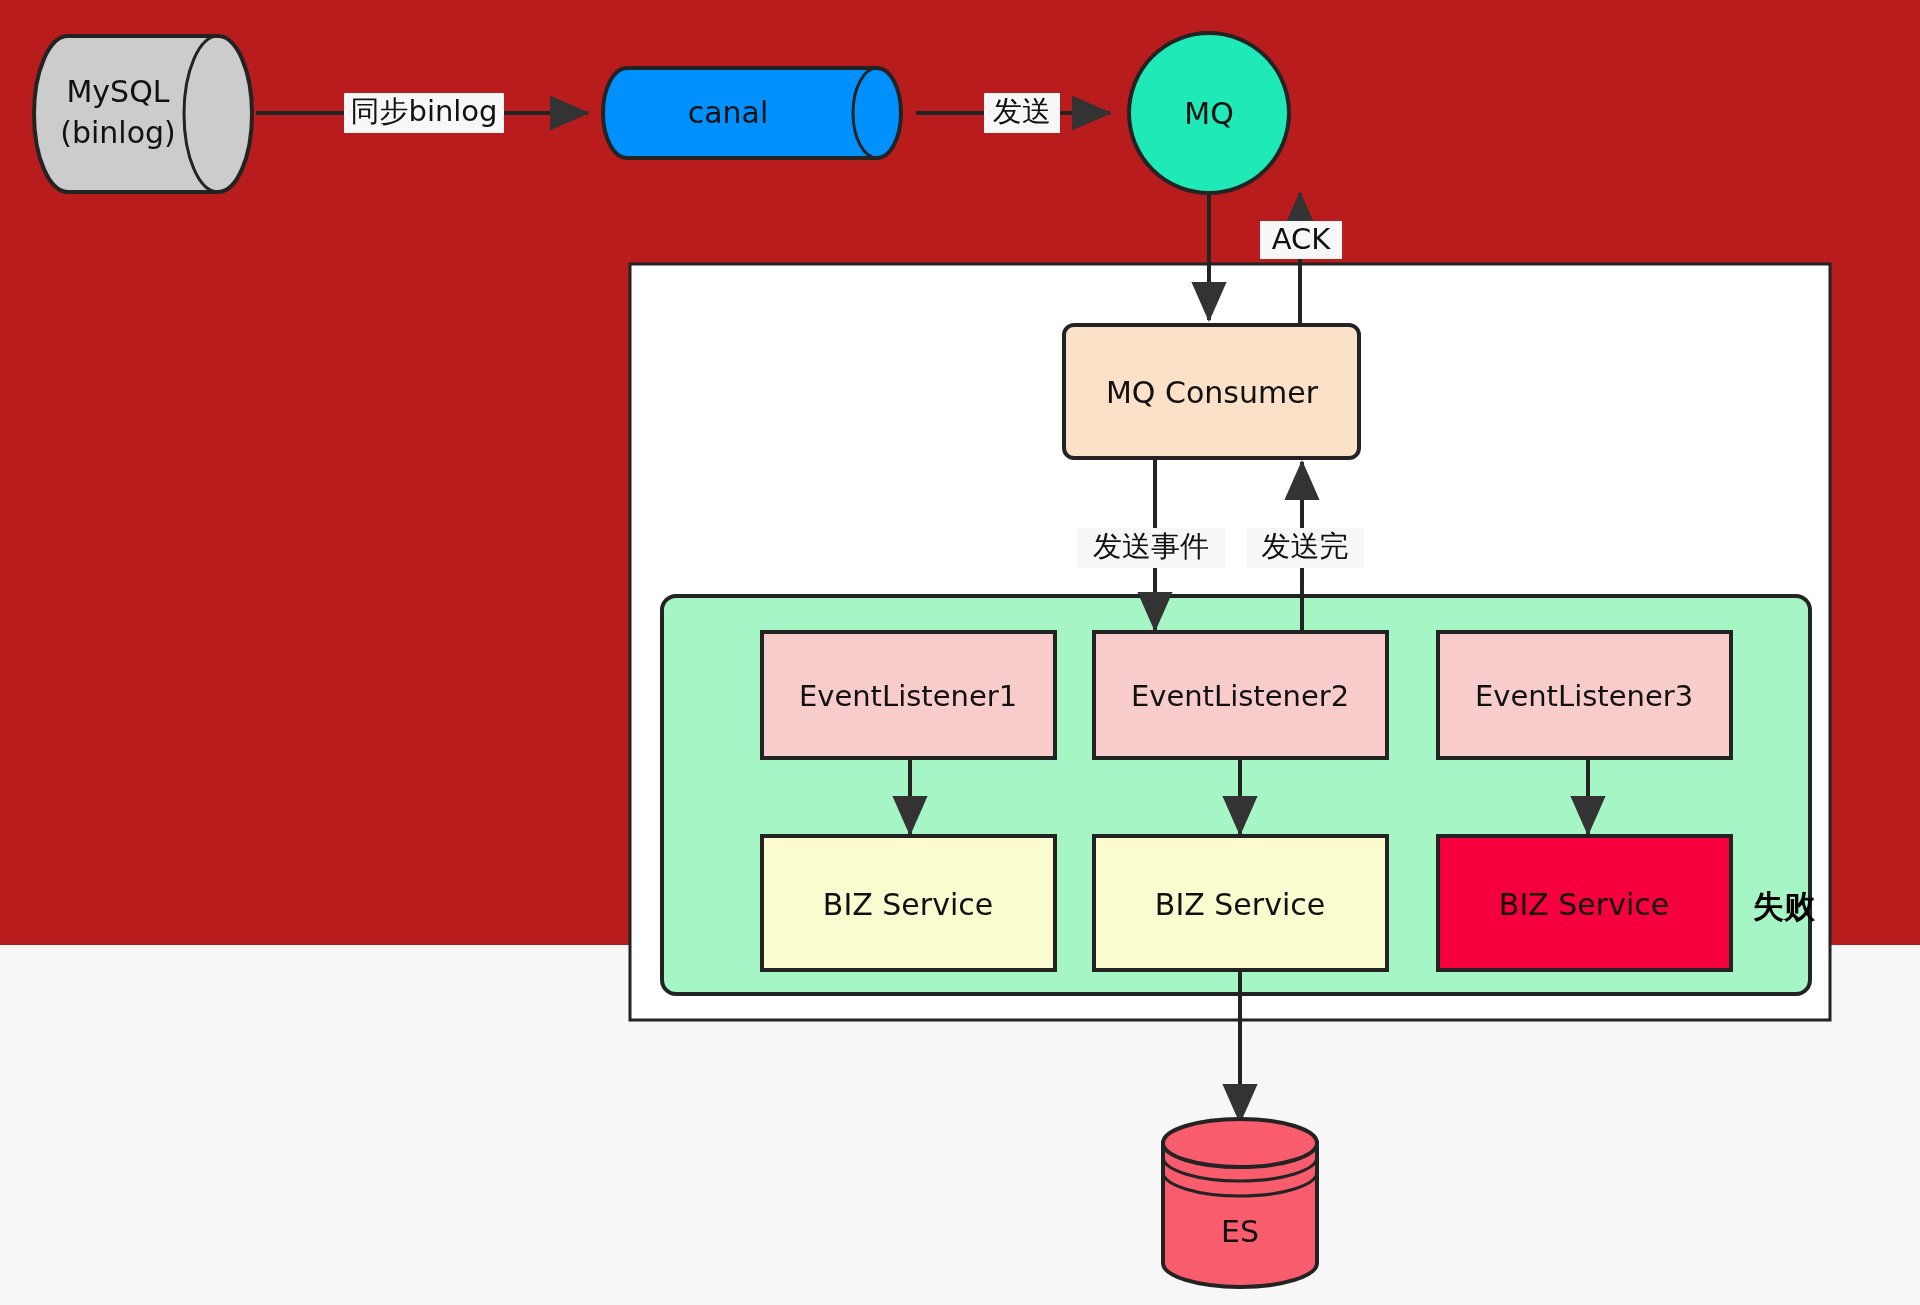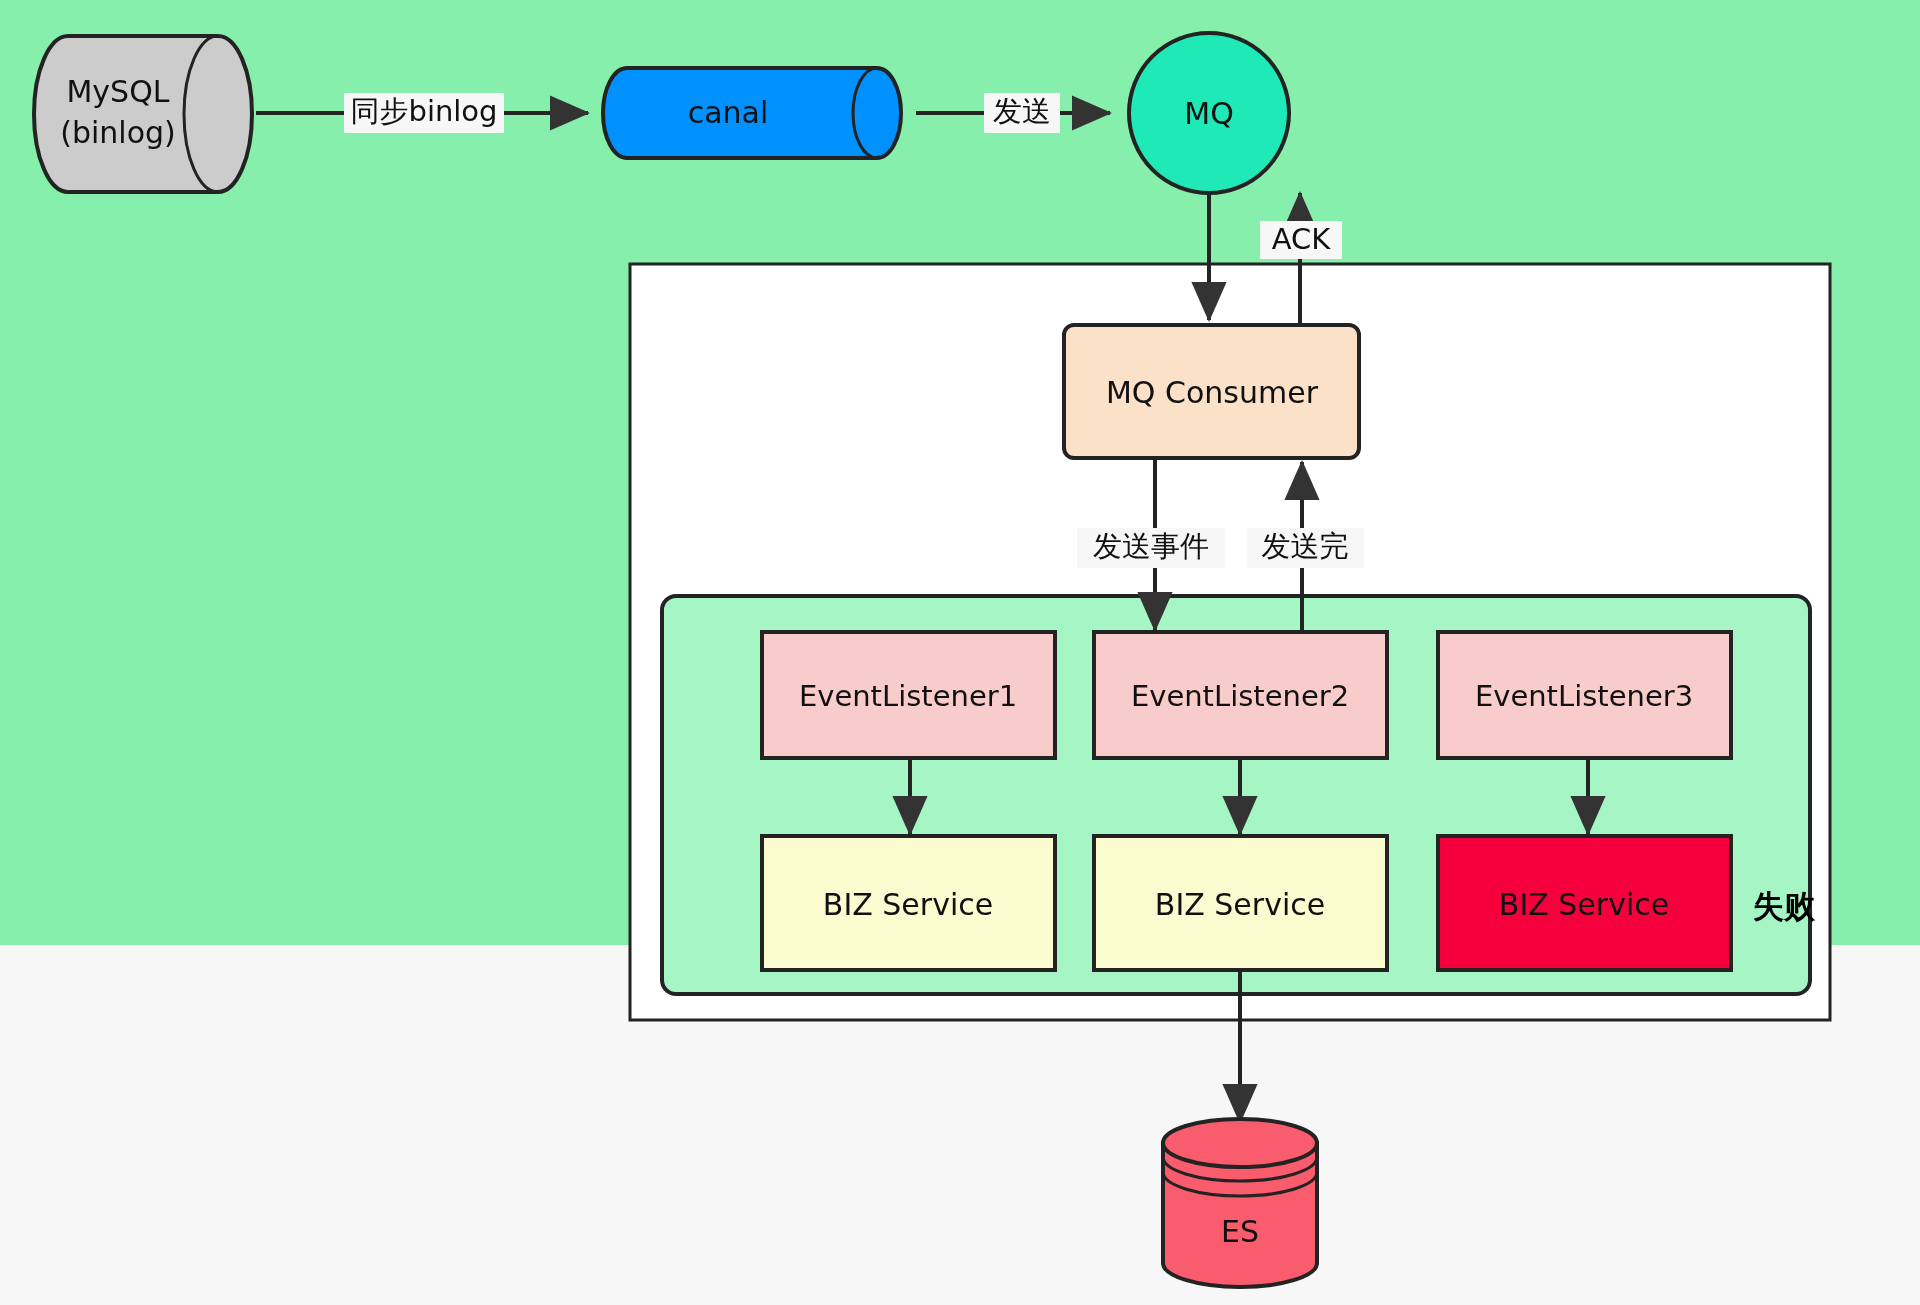--- a/index.html
+++ b/index.html
@@ -13,21 +13,21 @@
     height: 1305px;
     font-family: "DejaVu Sans", "Liberation Sans", sans-serif;
     overflow: hidden;
     position: relative;
   }
   #canvas {
     position: absolute;
     left: 0; top: 0;
     width: 1920px;
     height: 945px;
-    background: #86efac;
+    background: #b91c1c;
   }
   svg.diagram {
     position: absolute;
     left: 0; top: 0;
     width: 1920px;
     height: 1305px;
     display: block;
   }
   .node-label {
     font-family: "DejaVu Sans", "Liberation Sans", sans-serif;

